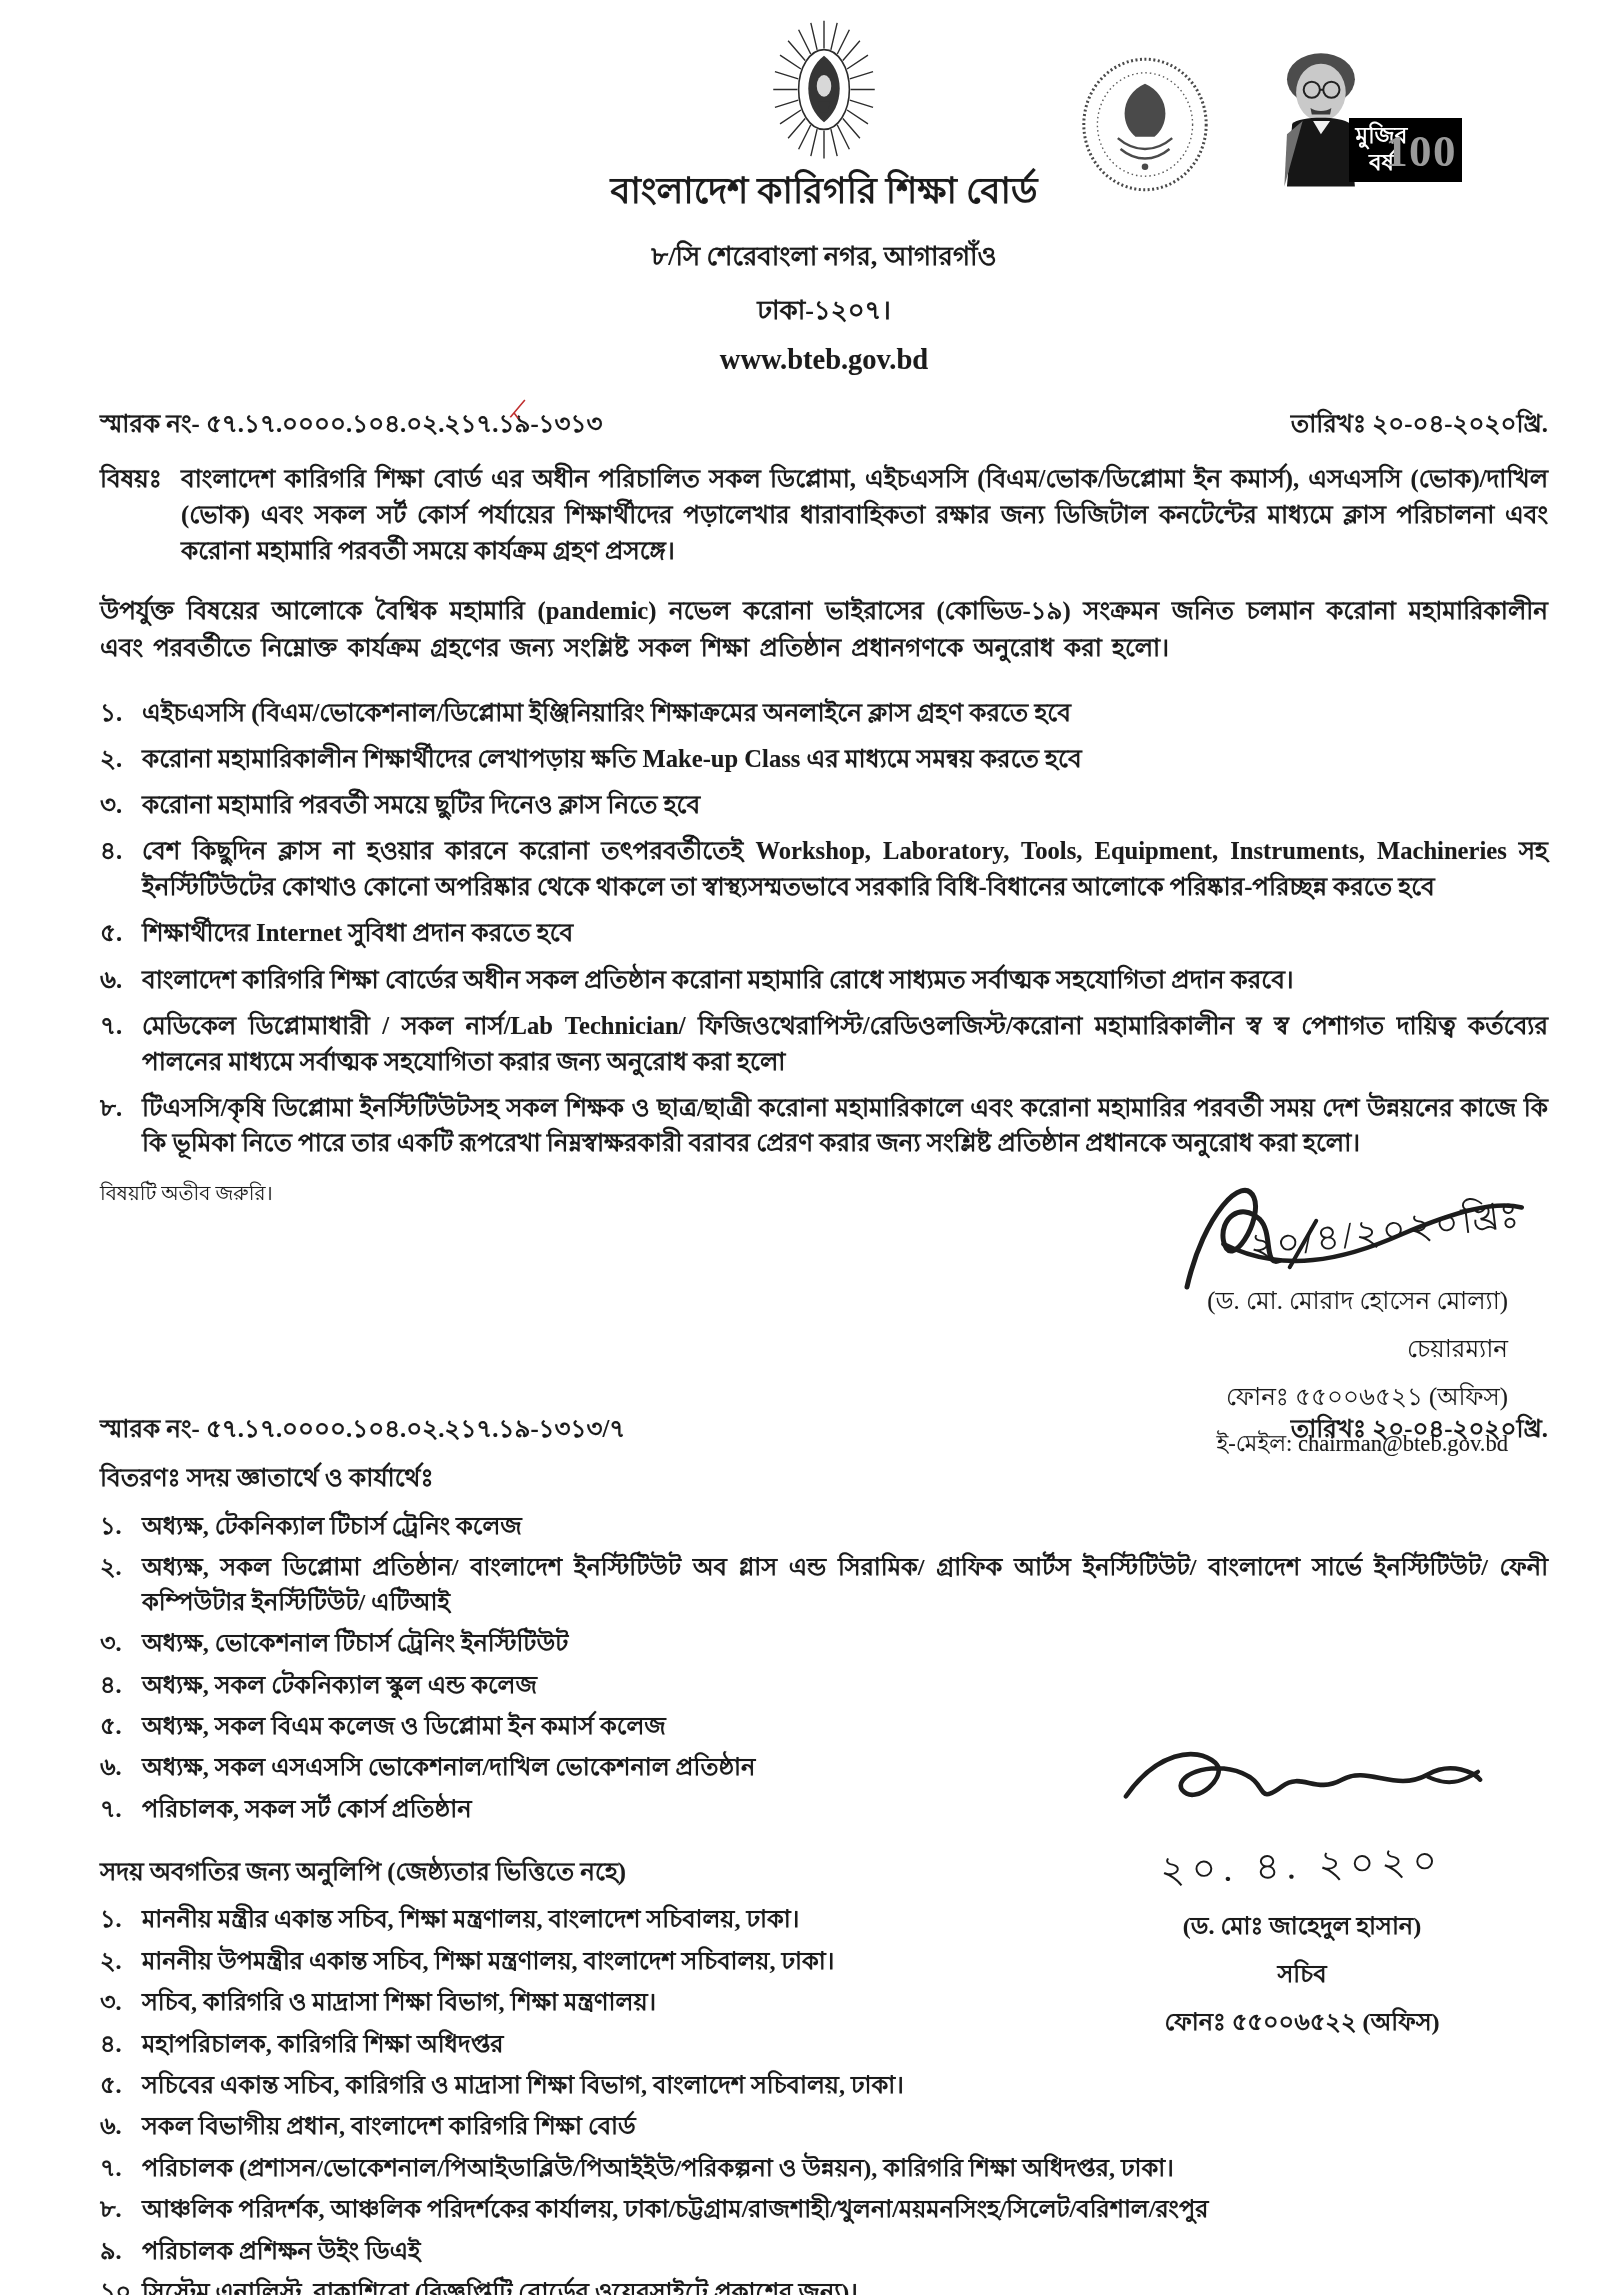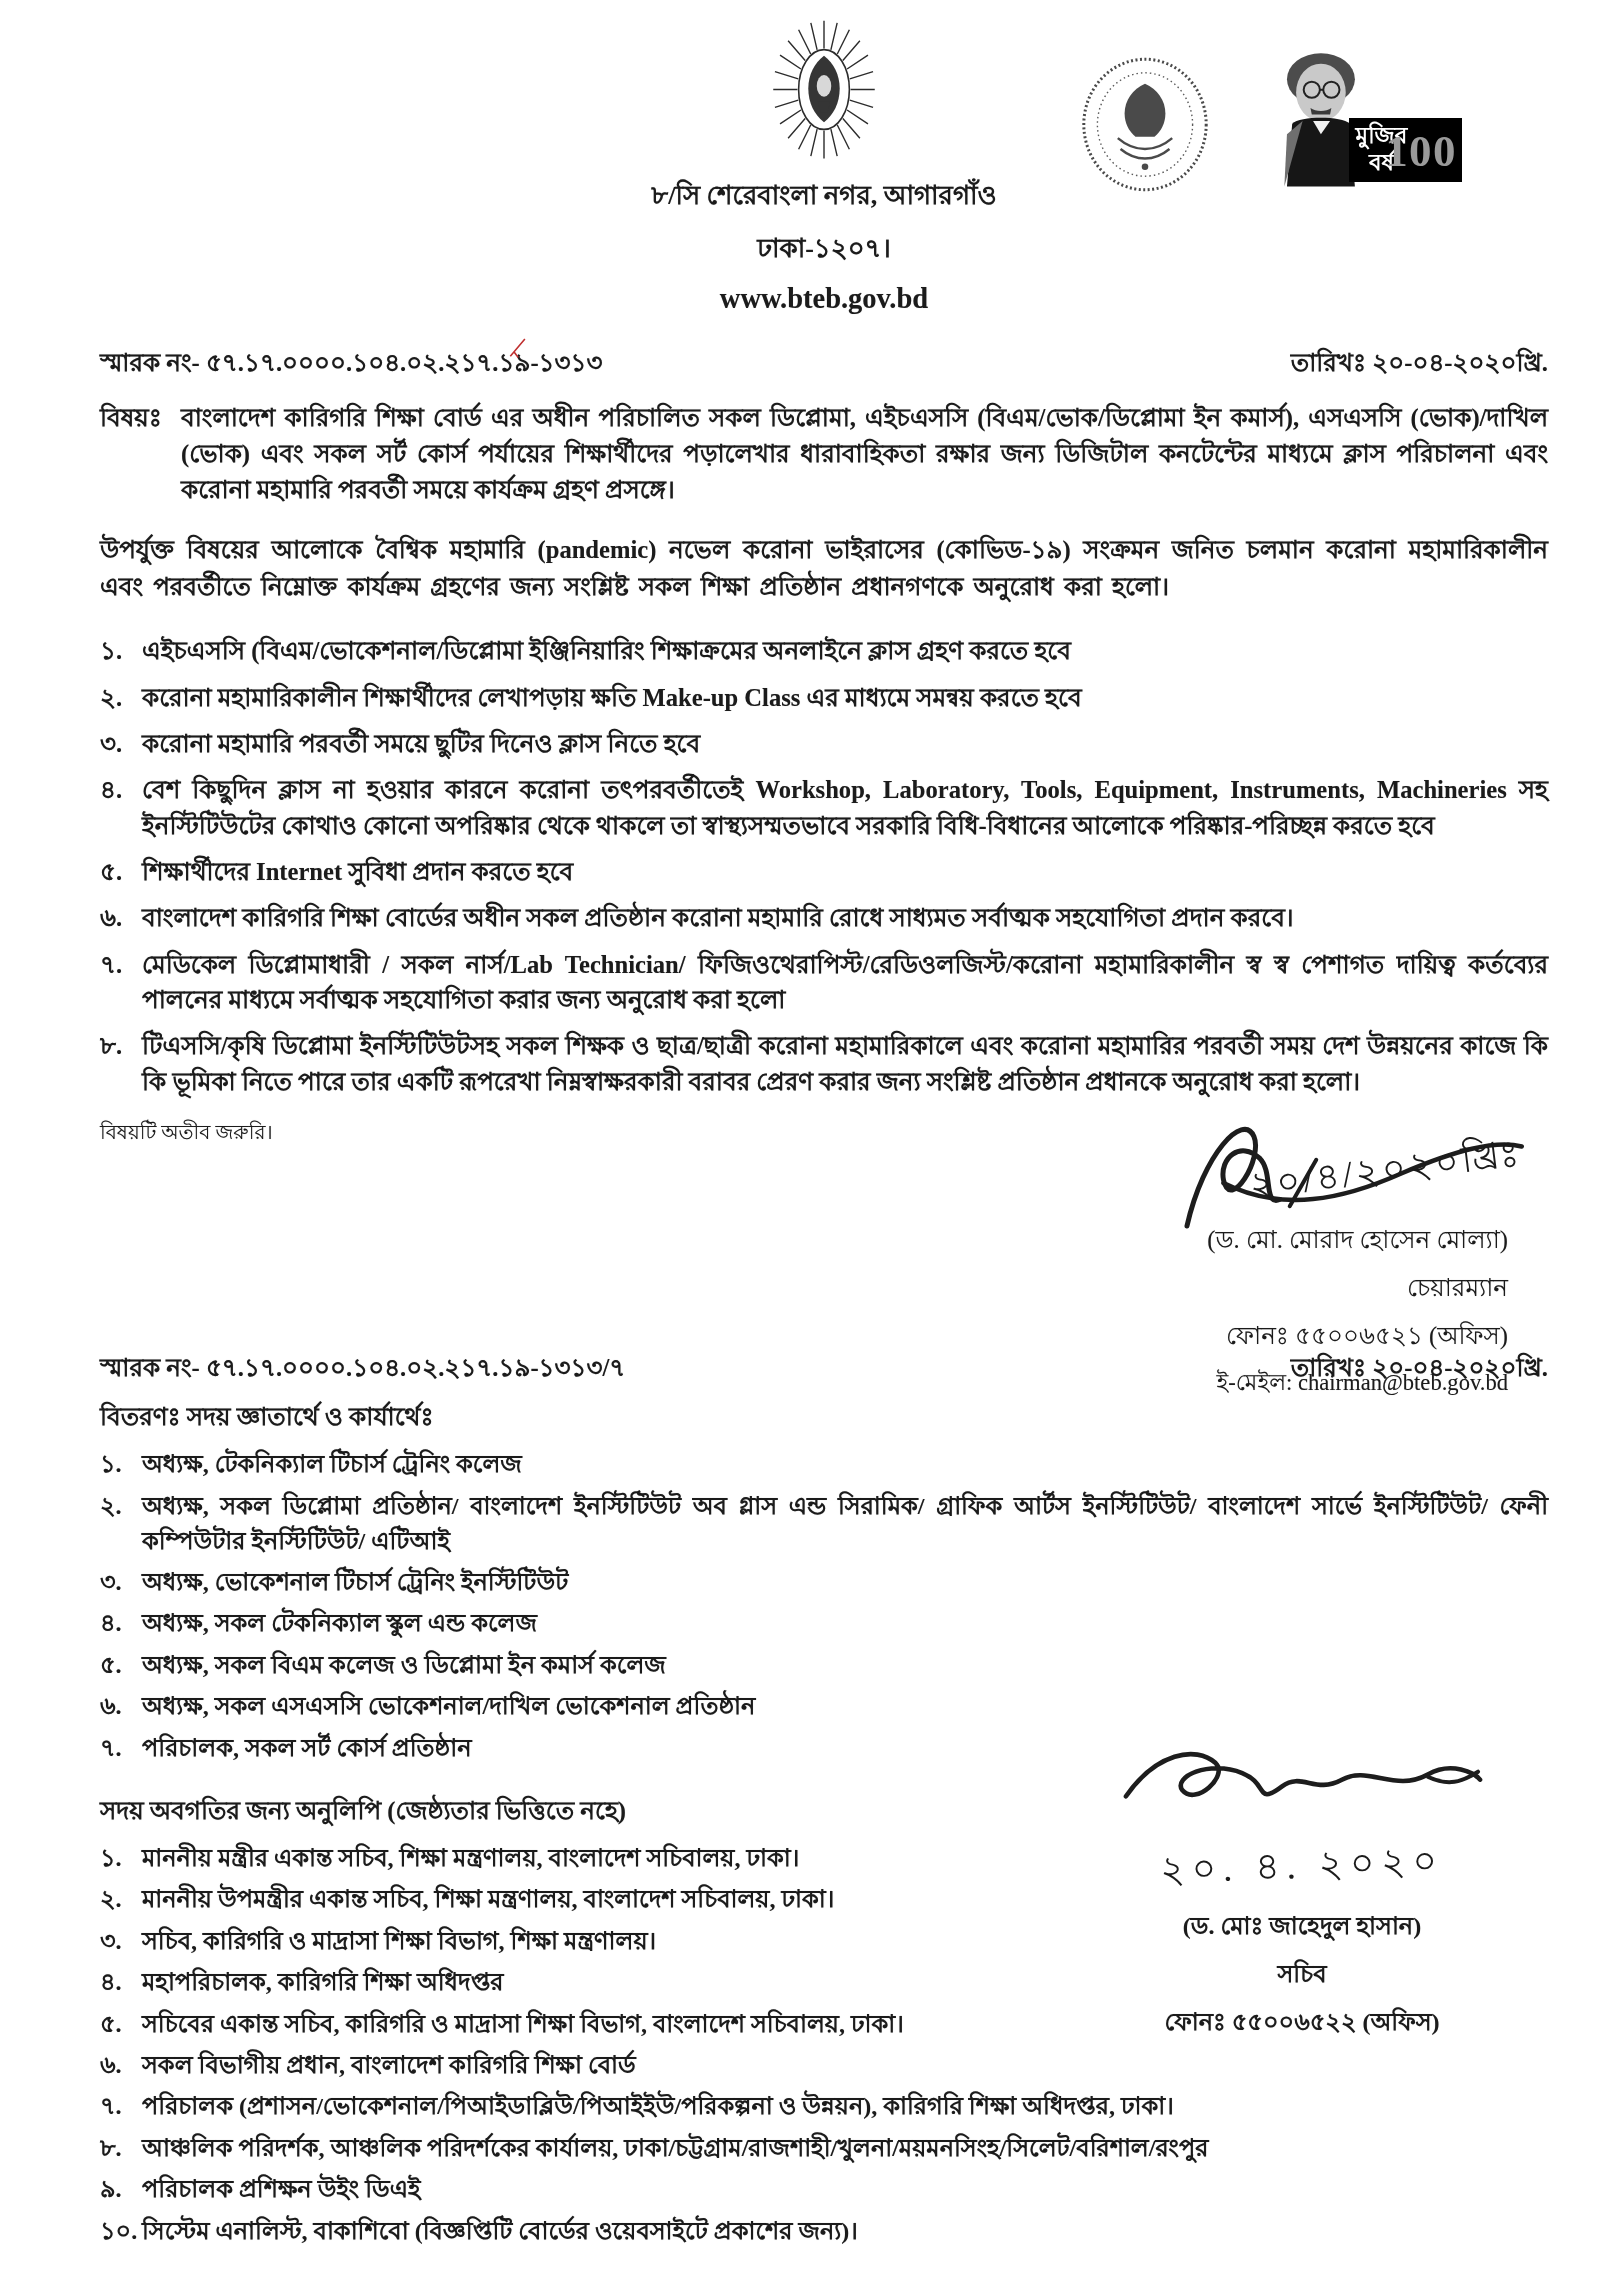--- a/index.html
+++ b/index.html
@@ -65,20 +65,21 @@
     <div class="header">
       <span class="seal-wrap">
         <svg viewBox="0 0 90 120" width="126" height="145" aria-hidden="true">
           <path fill="none" stroke="#2c2c2c" stroke-width="1.4" d="M67 60L87 60M66.3 68.8L85.6 74.8M64.1 77L81.4 88.5M60.6 84L74.7 100.3M56 89.4L66 109.4M50.7 92.8L55.9 115.1M45 94L45 117M39.3 92.8L34.1 115.1M34 89.4L24 109.4M29.4 84L15.3 100.3M25.9 77L8.6 88.5M23.7 68.8L4.4 74.8M23 60L3 60M23.7 51.2L4.4 45.2M25.9 43L8.6 31.5M29.4 36L15.3 19.7M34 30.6L24 10.6M39.3 27.2L34.1 4.9M45 26L45 3M50.7 27.2L55.9 4.9M56 30.6L66 10.6M60.6 36L74.7 19.7M64.1 43L81.4 31.5M66.3 51.2L85.6 45.2"></path>
           <ellipse cx="45" cy="60" rx="21" ry="33" fill="none" stroke="#2c2c2c" stroke-width="1.6"></ellipse>
           <path fill="#353535" d="M45 32c8 6 13 16 13 27 0 12-5 22-13 28-8-6-13-16-13-28 0-11 5-21 13-27z"></path>
           <ellipse cx="45" cy="57" rx="6" ry="9" fill="#d8d8d8"></ellipse>
           <path fill="#353535" d="M40 70h10l-2 9h-6z"></path>
         </svg>
       </span>
+      <div class="org-name">বাংলাদেশ কারিগরি শিক্ষা বোর্ড</div>
       <div class="addr">৮/সি শেরেবাংলা নগর, আগারগাঁও</div>
       <div class="city">ঢাকা-১২০৭।</div>
       <div class="website">www.bteb.gov.bd</div>
 
       <span class="round-emblem">
         <svg viewBox="0 0 100 104" width="136" height="143" aria-hidden="true">
           <ellipse cx="50" cy="52" rx="45" ry="48" fill="none" stroke="#4a4a4a" stroke-width="3" stroke-dasharray="2 2.5"></ellipse>
           <ellipse cx="50" cy="52" rx="35" ry="38" fill="none" stroke="#5a5a5a" stroke-width="1.4" stroke-dasharray="1.5 3"></ellipse>
           <path fill="#4a4a4a" d="M50 22c9 4 15 12 15 22 0 7-3 13-8 17H43c-5-4-8-10-8-17 0-10 6-18 15-22z"></path>
           <path fill="none" stroke="#4a4a4a" stroke-width="2.4" d="M30 62c7 6 13 8 20 8s13-2 20-8M32 70c6 5 11 7 18 7s12-2 18-7"></path>

